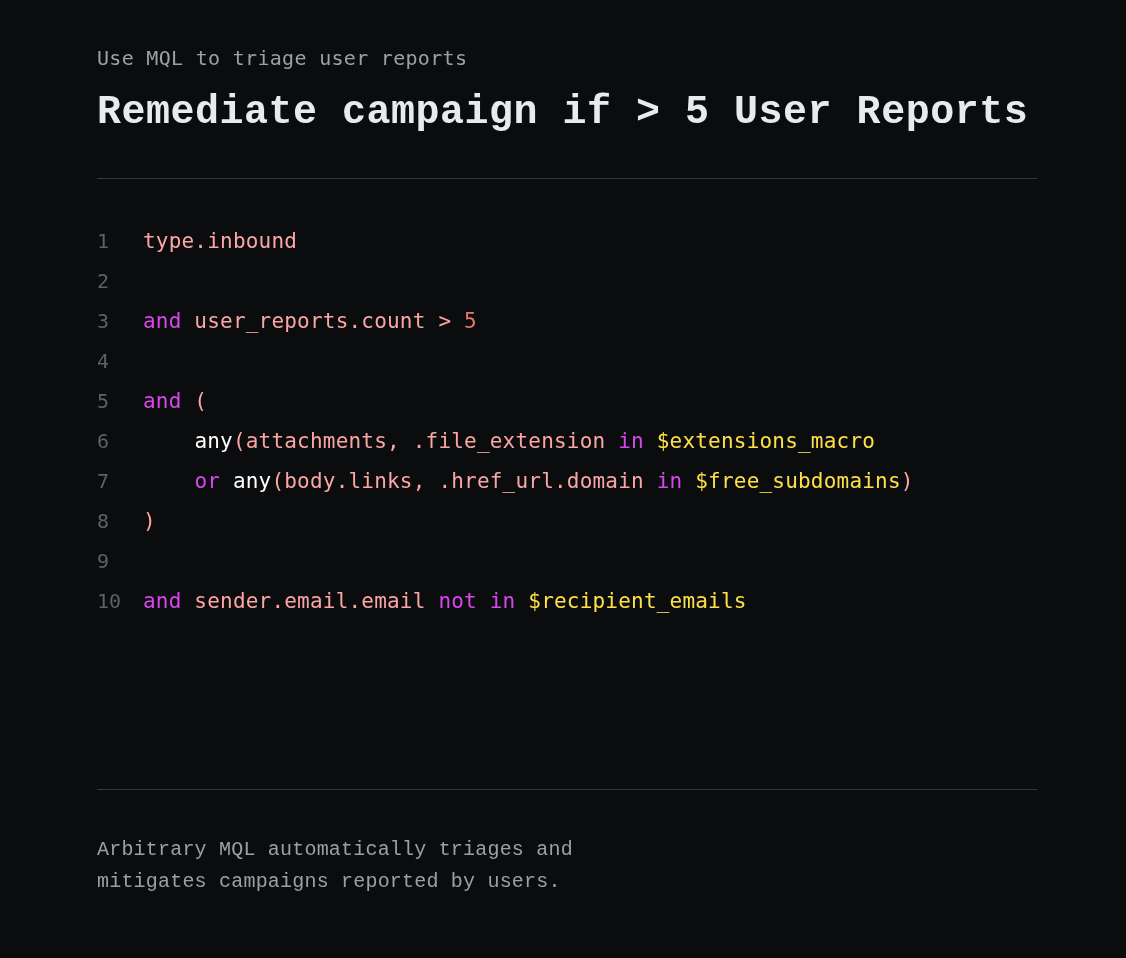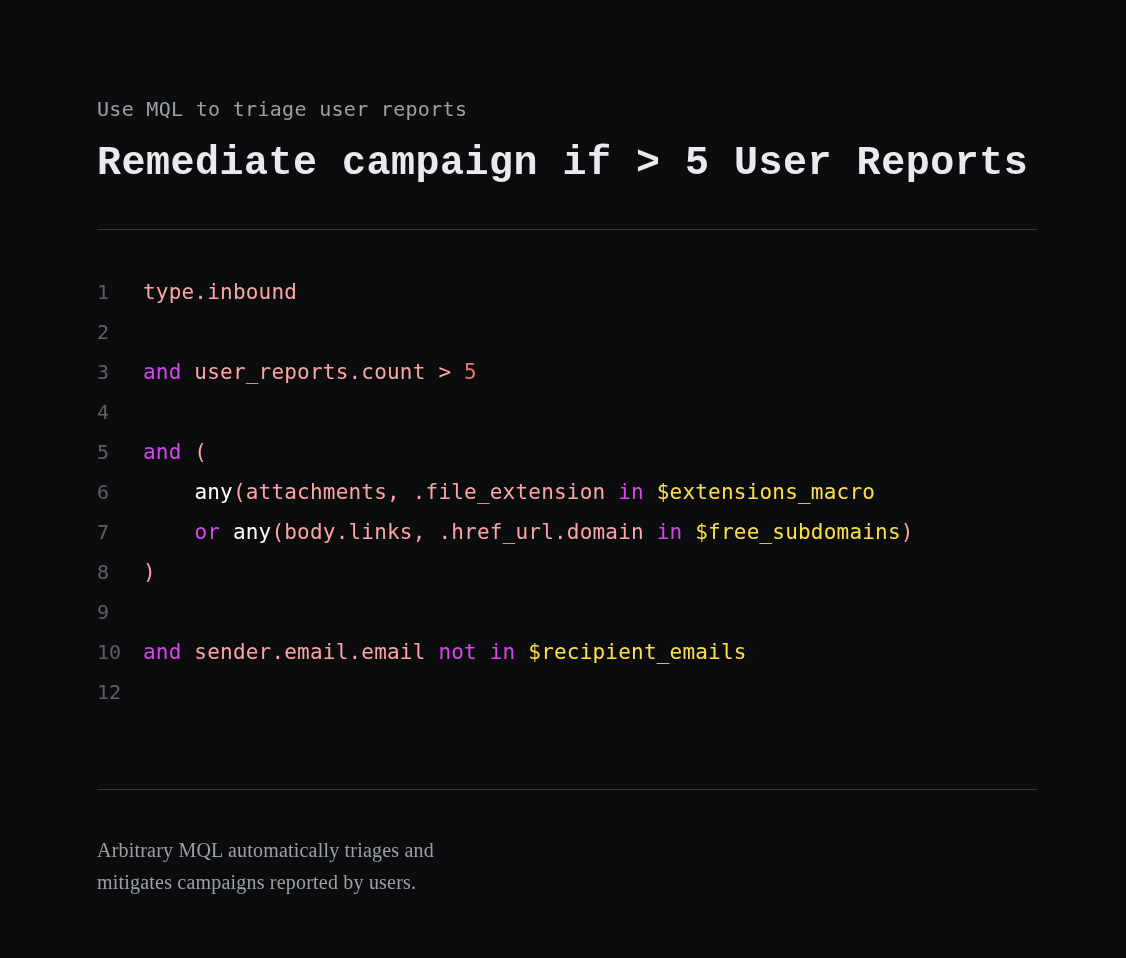--- a/index.html
+++ b/index.html
@@ -20,21 +20,21 @@
     left: 97px;
     top: 0;
     width: 940px;
     height: 958px;
     display: flex;
     flex-direction: column;
   }
 
   
   .header {
-    padding-top: 95px;
+    padding-top: 44px;
   }
   .eyebrow {
     font-family: "DejaVu Sans Mono", "Liberation Mono", monospace;
     font-size: 20px;
     line-height: 28px;
     letter-spacing: 0.3px;
     color: #9ba0a6;
     white-space: pre;
   }
   .title {
@@ -91,21 +91,21 @@
   .tok-fn   { color: #ffffff; }
   .tok-num  { color: #e8766d; }
   .tok-var  { color: #fde047; }
   .tok-plain{ color: #fca5a5; }
 
   
   .footer {
     padding-top: 44px;
   }
   .footer-text {
-    font-family: Liberation Serif, serif;
+    font-family: Liberation Mono, monospace;
     font-size: 20px;
     line-height: 32px;
     color: #9ba0a6;
     letter-spacing: 0.2px;
     max-width: 560px;
     white-space: pre-line;
   }
   .spacer { flex: 1 1 auto; }
 </style>
 </head>
@@ -125,21 +125,20 @@
         <div class="code-line"><span class="ln">1</span><span class="code-text"><span class="tok-plain">type.inbound</span></span></div>
         <div class="code-line"><span class="ln">2</span><span class="code-text"></span></div>
         <div class="code-line"><span class="ln">3</span><span class="code-text"><span class="tok-kw">and</span><span class="tok-plain"> user_reports.count &gt; </span><span class="tok-num">5</span></span></div>
         <div class="code-line"><span class="ln">4</span><span class="code-text"></span></div>
         <div class="code-line"><span class="ln">5</span><span class="code-text"><span class="tok-kw">and</span><span class="tok-plain"> (</span></span></div>
         <div class="code-line"><span class="ln">6</span><span class="code-text"><span class="tok-plain">    </span><span class="tok-fn">any</span><span class="tok-plain">(attachments, .file_extension </span><span class="tok-kw">in</span><span class="tok-plain"> </span><span class="tok-var">$extensions_macro</span></span></div>
         <div class="code-line"><span class="ln">7</span><span class="code-text"><span class="tok-plain">    </span><span class="tok-kw">or</span><span class="tok-plain"> </span><span class="tok-fn">any</span><span class="tok-plain">(body.links, .href_url.domain </span><span class="tok-kw">in</span><span class="tok-plain"> </span><span class="tok-var">$free_subdomains</span><span class="tok-plain">)</span></span></div>
         <div class="code-line"><span class="ln">8</span><span class="code-text"><span class="tok-plain">)</span></span></div>
         <div class="code-line"><span class="ln">9</span><span class="code-text"></span></div>
         <div class="code-line"><span class="ln">10</span><span class="code-text"><span class="tok-kw">and</span><span class="tok-plain"> sender.email.email </span><span class="tok-kw">not</span><span class="tok-plain"> </span><span class="tok-kw">in</span><span class="tok-plain"> </span><span class="tok-var">$recipient_emails</span></span></div>
-        <div class="code-line"><span class="ln">12</span><span class="code-text"></span></div>
       </div>
   </div>
 
   <div class="spacer"></div>
 
   <div class="divider-bottom"></div>
 
   <div class="footer">
     <div class="footer-text">Arbitrary MQL automatically triages and
 mitigates campaigns reported by users.</div>

